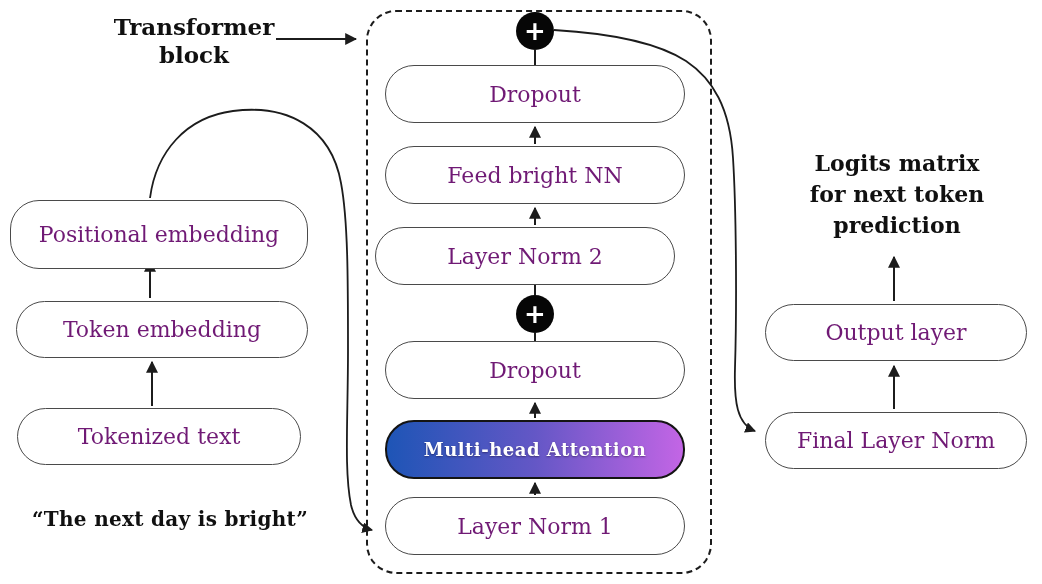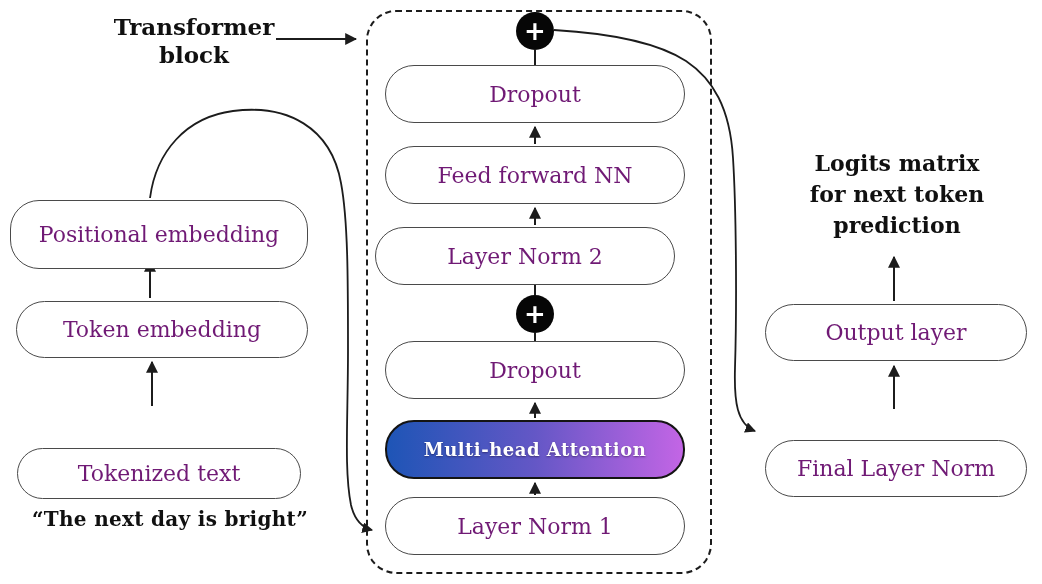--- a/index.html
+++ b/index.html
@@ -77,31 +77,31 @@
 
   <div class="annot" id="transformer-label">
     <span class="line">Transformer</span>
     <span class="line">block</span>
   </div>
 
   <div class="annot" id="quote-label">“The next day is bright”</div>
 
   <div class="node" style="left:10px;top:200px;width:298px;height:69px;">Positional embedding</div>
   <div class="node" style="left:16px;top:301px;width:292px;height:57px;">Token embedding</div>
-  <div class="node" style="left:17px;top:408px;width:284px;height:51px;margin-top:40px;">Tokenized text</div>
+  <div class="node" style="left:17px;top:408px;width:284px;height:57px;">Tokenized text</div>
 
   <div class="add-circle" style="left:516px;top:12px;">
     <span>+</span>
   </div>
   <div class="node" style="left:385px;top:65px;width:300px;height:58px;">Dropout</div>
-  <div class="node" style="left:385px;top:146px;width:300px;height:58px;">Feed forward NN</div>
+  <div class="node" style="left:385px;top:146px;width:300px;height:58px;">Feed bright NN</div>
   <div class="node" style="left:375px;top:227px;width:300px;height:58px;">Layer Norm 2</div>
   <div class="add-circle" style="left:516px;top:295px;">
     <span>+</span>
   </div>
   <div class="node" style="left:385px;top:341px;width:300px;height:58px;">Dropout</div>
   <div class="node attn" style="left: 385px; top: 420px; width: 300px; height: 59px; background: linear-gradient(90deg, rgb(30, 85, 182), rgb(100, 87, 198), rgb(195, 101, 229));">Multi-head Attention</div>
   <div class="node" style="left:385px;top:497px;width:300px;height:58px;">Layer Norm 1</div>
 
   <div class="node" style="left:765px;top:304px;width:262px;height:57px;">Output layer</div>
-  <div class="node" style="left:765px;top:412px;width:262px;height:57px;margin-top:28px;">Final Layer Norm</div>
+  <div class="node" style="left:765px;top:412px;width:262px;height:57px;">Final Layer Norm</div>
 
 </div>
 
 </body></html>

